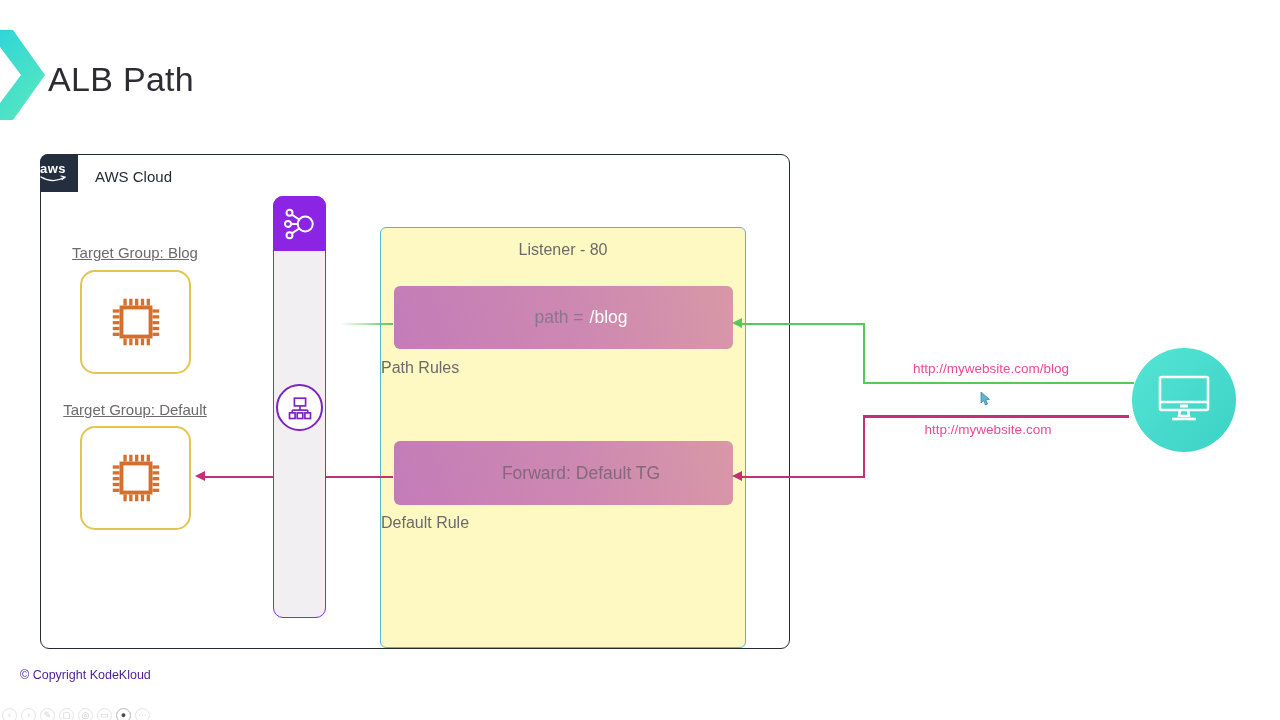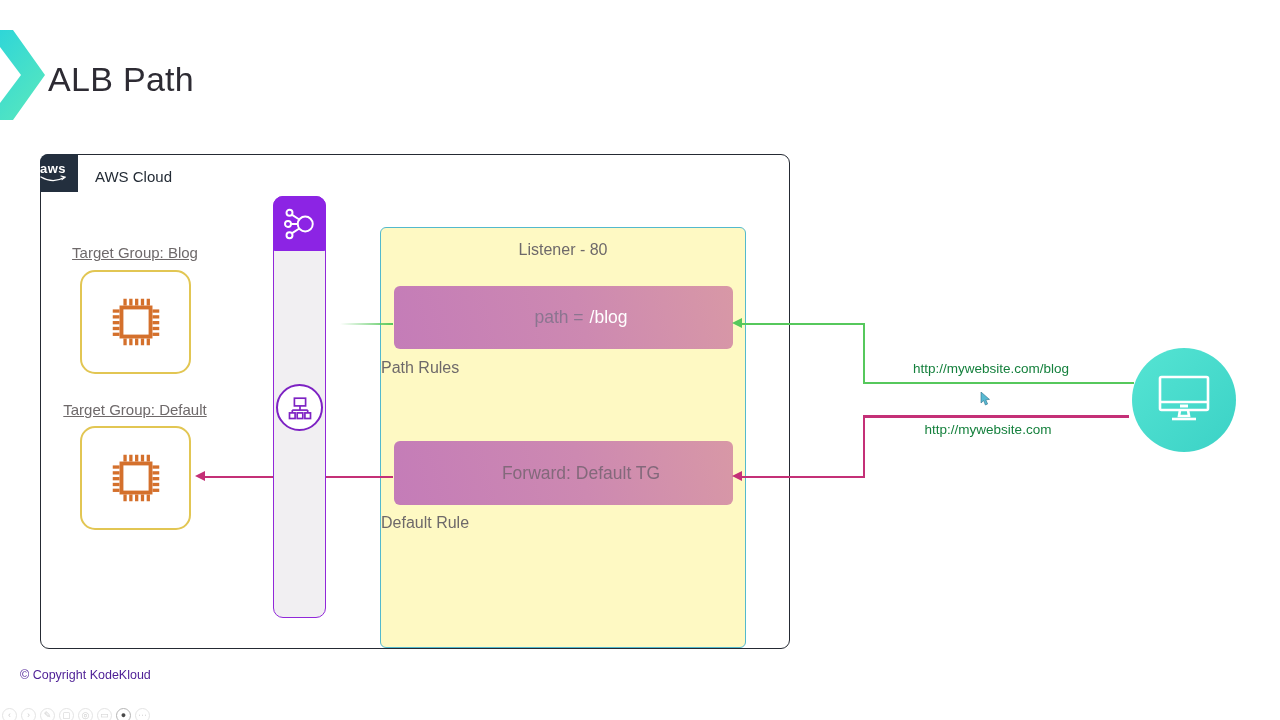--- a/index.html
+++ b/index.html
@@ -49,21 +49,21 @@
   .rule-box .muted { color:#8b7590; }
   .rule-box .white { color:#ffffff; margin-left:6px; }
   .rule-caption { position:absolute; left:0; width:100%; text-align:left; font-size:16px; color:#6e696a; }
 
   
   .line { position:absolute; z-index:3; }
   .arrow-left { position:absolute; z-index:3; width:0; height:0;
                 border-top:5.5px solid transparent; border-bottom:5.5px solid transparent; }
 
   
-  .url-label { position:absolute; text-align:center; font-size:13.5px; color:#15803d; z-index:2; }
+  .url-label { position:absolute; text-align:center; font-size:13.5px; color:#ec4899; z-index:2; }
 
   
   .client-circle { position:absolute; left:1132px; top:342px; width:104px; height:104px; border-radius:50%;
                    background:linear-gradient(135deg,#55e4d3 0%, #3bd2c6 100%); z-index:1;
                    display:flex; align-items:center; justify-content:center; }
 
   .cursor { position:absolute; left:980px; top:386px; z-index:6; }
 
   
   .copyright { position:absolute; left:20px; top:662px; width:210px; 

